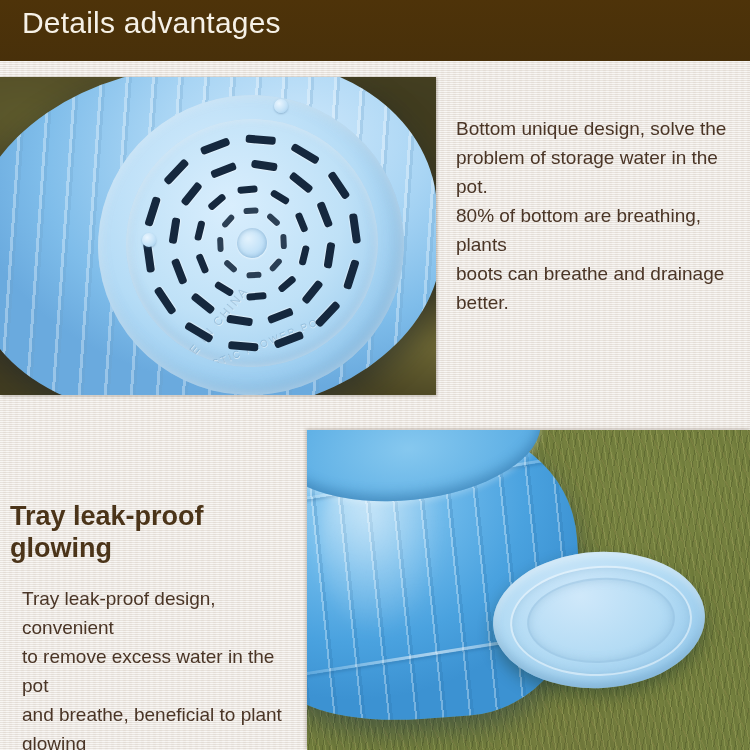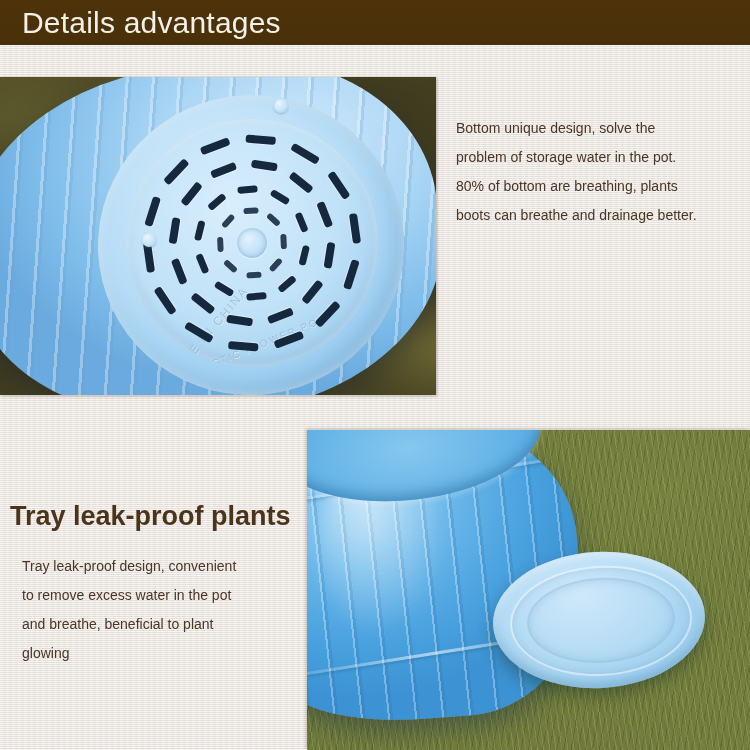--- a/index.html
+++ b/index.html
@@ -32,21 +32,21 @@
         rgba(205,196,186,0.12) 3px,
         rgba(205,196,186,0.12) 6px);
     overflow: hidden;
   }
 
   
   .header-bar {
     position: absolute;
     left: 0; top: 0;
     width: 750px;
-    height: 45px;
+    height: 61px;
     background: #4a3008;
     background-image: linear-gradient(180deg, #4e3309 0%, #48300a 100%);
   }
   .header-title {
     position: absolute;
     left: 22px;
     top: 4px;
     font-size: 30px;
     line-height: 38px;
     color: #f6f1e7;
@@ -306,21 +306,21 @@
 
   .section-heading {
     color: #4b3419;
     font-size: 27px;
     line-height: 32px;
     margin: 0 0 16px 0;
     white-space: pre-line;
   }
   .section-body {
     color: #4a3526;
-    font-size: 14px;
+    font-size: 19px;
     line-height: 29px;
     margin: 0;
     white-space: pre-line;
   }
   .block-left .section-heading { margin-bottom: 20px; }
   .block-left .section-body { padding-left: 12px; }
   .block-right .section-heading { padding-left: 28px; }
   .block-right .section-body { padding-left: 1px; }
 </style>
 </head>
@@ -396,21 +396,21 @@
   </div>
 
   <div class="text-block block-right">
     <p class="section-body">Bottom unique design, solve the
 problem of storage water in the pot.
 80% of bottom are breathing, plants
 boots can breathe and drainage better.</p>
   </div>
 
   <div class="text-block block-left">
-    <h2 class="section-heading">Tray leak-proof plants</h2>
+    <h2 class="section-heading">Tray leak-proof glowing</h2>
     <p class="section-body">Tray leak-proof design, convenient
 to remove excess water in the pot
 and breathe, beneficial to plant
 glowing</p>
   </div>
 
   <div class="photo photo-bottom">
     <div class="grass-bright"></div>
     <div class="grass-blades"></div>
 

